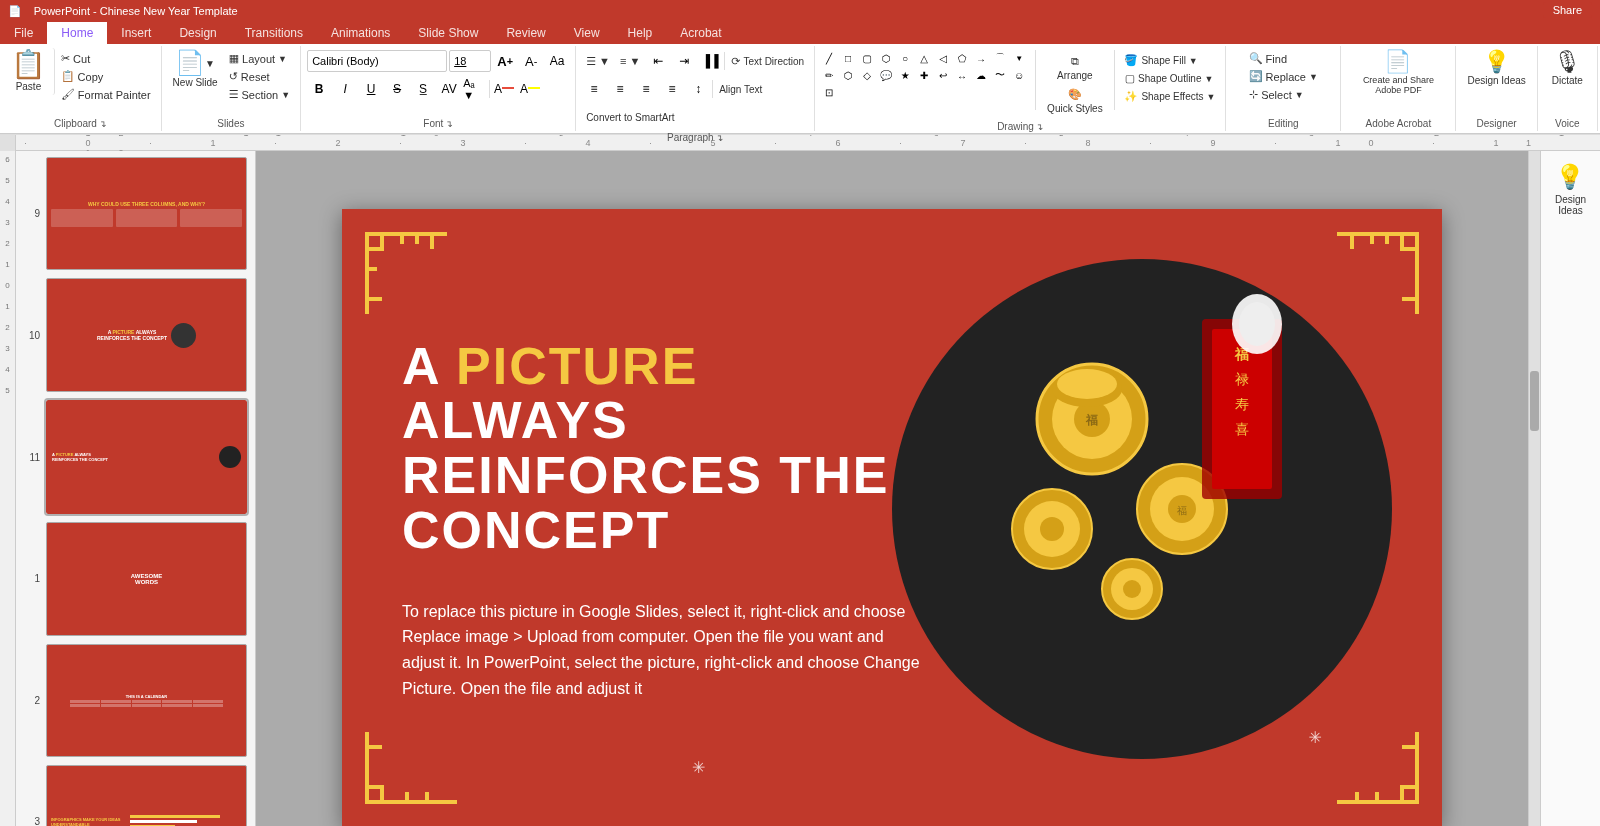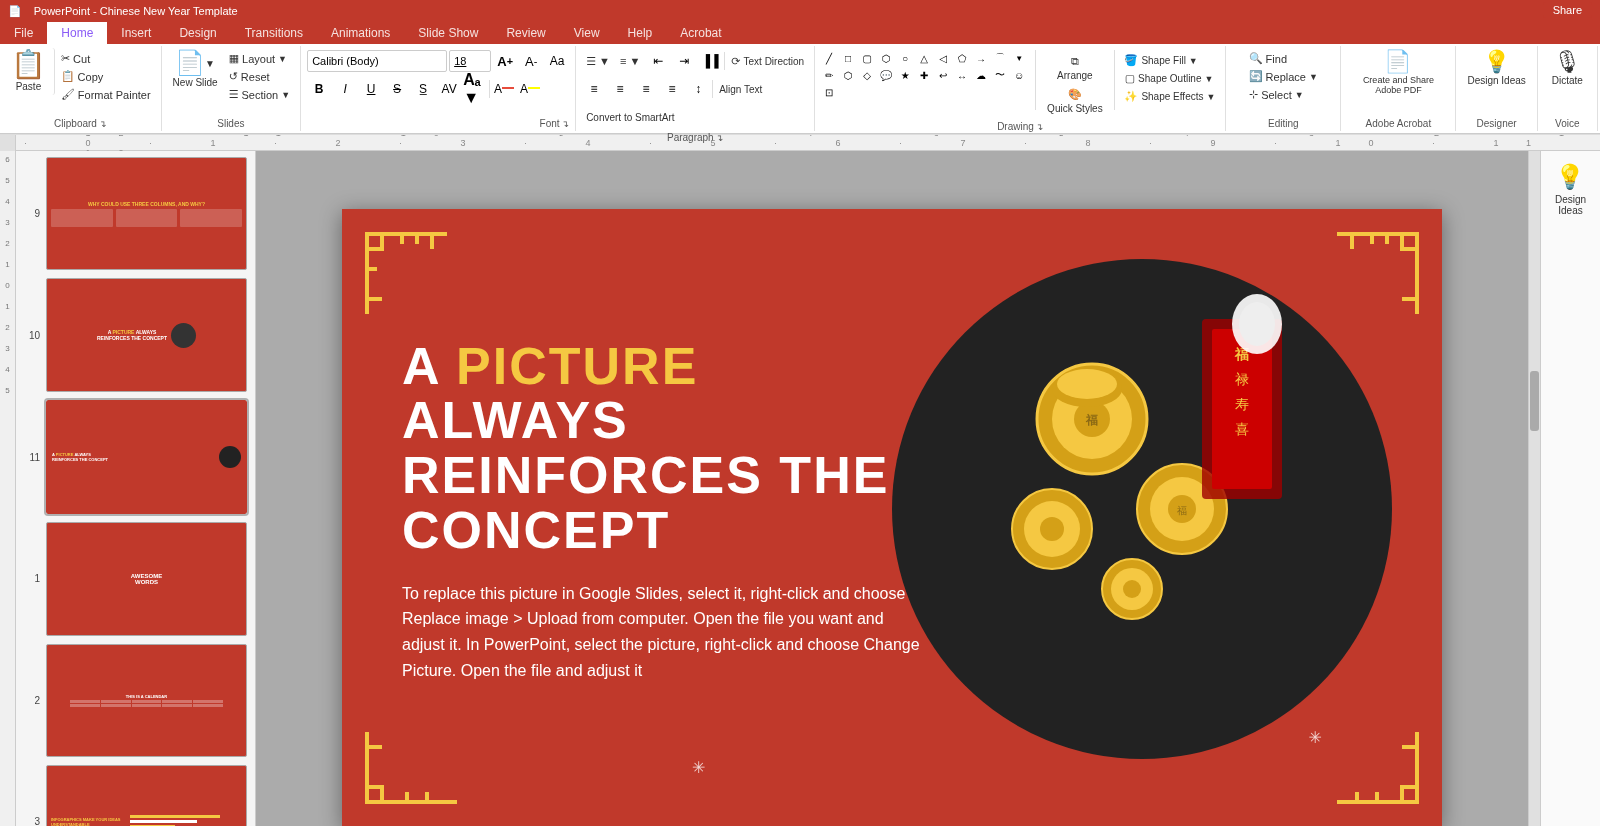--- a/index.html
+++ b/index.html
@@ -116,21 +116,21 @@
 
     .ribbon-col { display: flex; flex-direction: column; gap: 1px; justify-content: flex-start; padding: 2px 0; }
 
     
     .clipboard-group { min-width: 105px; }
 
     
     .slides-group { min-width: 130px; }
 
     
-    .font-group { min-width: 200px; align-items: flex-end; }
+    .font-group { min-width: 200px; }
 
     
     .paragraph-group { min-width: 155px; }
 
     
     .drawing-group { min-width: 280px; }
 
     
     .editing-group { min-width: 115px; }
 
@@ -208,21 +208,21 @@
     .slide-main-text {
       position: absolute;
       left: 60px;
       top: 130px;
       width: 520px;
     }
 
     .slide-body-text {
       position: absolute;
       left: 60px;
-      top: 372px;
+      top: 390px;
       width: 520px;
       color: white;
       font-size: 16px;
       line-height: 1.6;
     }
 
     
     .slide-circle {
       position: absolute;
       right: 50px;
@@ -475,21 +475,21 @@
           <div class="icon-btn" style="font-size:13px;">A<sup>-</sup></div>
           <div class="icon-btn">Aa</div>
         </div>
         <div class="ribbon-row">
           <div class="icon-btn" style="font-weight:bold;">B</div>
           <div class="icon-btn" style="font-style:italic;">I</div>
           <div class="icon-btn" style="text-decoration:underline;">U</div>
           <div class="icon-btn" style="text-decoration:line-through;">S</div>
           <div class="icon-btn">S̲</div>
           <div class="icon-btn">AV</div>
-          <div class="icon-btn" style="font-size:16px;font-weight:bold;">Aₐ ▼</div>
+          <div class="icon-btn" style="font-size:11px;">Aₐ ▼</div>
           <div style="width:1px; background:#ddd; height:18px;"></div>
           <div class="icon-btn">A<span style="display:block; height:2px; background:#e74c3c; width:12px; margin-top:-2px;"></span></div>
           <div class="icon-btn">A<span style="display:block; height:2px; background:yellow; width:12px; margin-top:-2px;"></span></div>
         </div>
       </div>
       <div class="ribbon-group-label">
         <span>Font</span>
         <span style="font-size:9px;">↴</span>
       </div>
     </div>

